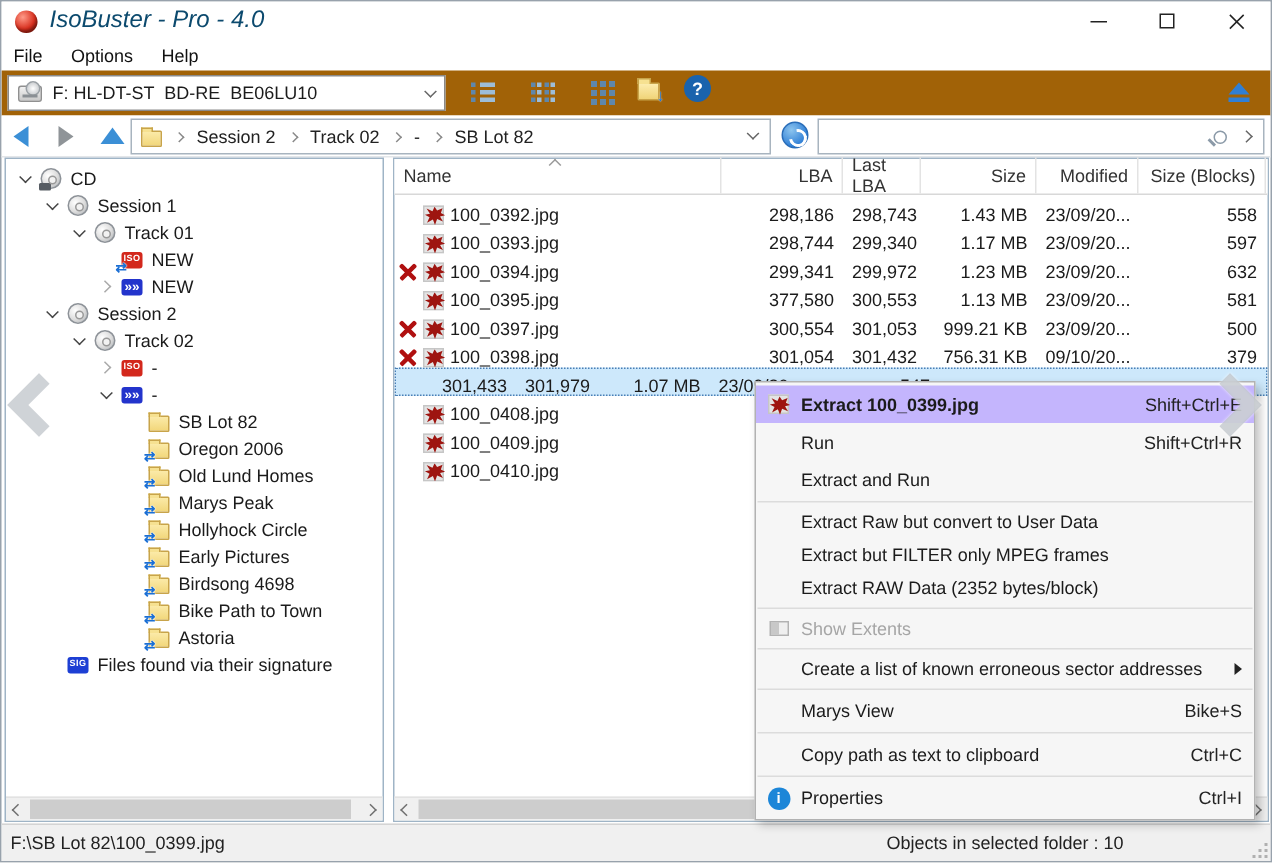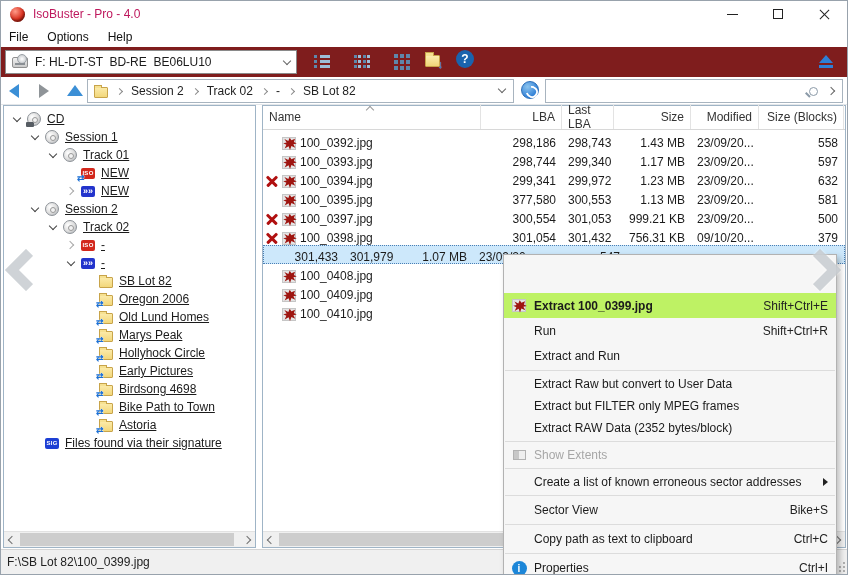--- a/index.html
+++ b/index.html
@@ -7,33 +7,33 @@
   .window{
     position:relative;width:848px;height:575px;background:#fff;
     border:1px solid #98a2ac;font-family:"Liberation Sans",sans-serif;
     font-size:12px;color:#1b1b1b;overflow:hidden;
   }
   
   .titlebar{position:absolute;left:0;top:0;right:0;height:26px;background:#fff;display:flex;align-items:center;}
   .appicon{width:15px;height:15px;border-radius:50%;margin:0 8px 0 9px;
     background:radial-gradient(circle at 35% 30%, #ff9a88, #d8301f 55%, #8c1206);
     box-shadow:inset -1px -2px 2px rgba(0,0,0,.35);}
-  .apptitle{font-size:12px;color:#be185d;}
+  .apptitle{font-size:16px;color:#0c4a6e;font-style:italic;}
   .wbtns{position:absolute;right:0;top:0;height:26px;display:flex;}
   .wbtn{width:46px;height:26px;display:flex;align-items:center;justify-content:center;color:#222;font-size:12px;}
   .wbtn .minus{width:11px;height:1px;background:#222;display:block;}
   .wbtn .maxbox{width:10px;height:10px;border:1px solid #222;display:block;}
   .wbtn .xmark{position:relative;width:11px;height:11px;display:block;}
   .wbtn .xmark::before,.wbtn .xmark::after{content:"";position:absolute;left:-1px;top:5px;width:13px;height:1px;background:#222;}
   .wbtn .xmark::before{transform:rotate(45deg);} .wbtn .xmark::after{transform:rotate(-45deg);}
   
   .menubar{position:absolute;left:0;top:26px;right:0;height:20px;background:#fff;display:flex;align-items:center;padding-left:8px;gap:0;}
   .menu-item{padding:2px 11px 2px 0;margin-right:8px;color:#111;}
   
-  .toolbar{position:absolute;left:0;top:46px;right:0;height:30px;background:#7f1d1d;display:flex;align-items:center;text-decoration:underline;}
+  .toolbar{position:absolute;left:0;top:46px;right:0;height:30px;background:#a16207;display:flex;align-items:center;text-decoration:underline;}
   .combo{position:absolute;left:4px;top:3px;width:292px;height:24px;border:1px solid #8a8a8a;background:#fff;display:flex;align-items:center;padding:0 6px;}
   .icon-drive{width:16px;height:11px;border:1px solid #909090;border-radius:2px;background:linear-gradient(#f2f2f2,#c9c9c9);position:relative;margin-right:7px;flex:0 0 16px;}
   .icon-drive::after{content:"";position:absolute;left:2px;bottom:2px;width:10px;height:2px;background:#8a8f94;}
   .icon-drive::before{content:"";position:absolute;left:4px;top:-4px;width:8px;height:8px;border-radius:50%;background:radial-gradient(#fff,#b9bdc1);border:1px solid #9aa0a5;}
   .combo .ctext{flex:1;white-space:pre;overflow:hidden;}
   .chev{display:inline-block;width:6px;height:6px;border-right:1.4px solid #666;border-bottom:1.4px solid #666;}
   .chev.down{transform:rotate(45deg);margin-top:-3px;}
   .chev.right{transform:rotate(-45deg);}
   .viewbtns{position:absolute;left:312px;top:5px;display:flex;gap:22px;}
   .vi{position:relative;width:18px;height:16px;display:inline-block;}
@@ -71,21 +71,21 @@
   
   .pane{position:absolute;top:104px;bottom:26px;background:#fff;border:1px solid #9fb4c6;}
   .pane-left{left:2px;width:253px;}
   .pane-right{left:261px;right:1px;}
   
   .tree{position:absolute;left:0;top:0;right:0;bottom:16px;overflow:hidden;padding-top:4px;}
   .trow{height:18px;display:flex;align-items:center;white-space:nowrap;}
   .exp{width:10px;height:10px;flex:0 0 10px;margin-right:5px;position:relative;}
   .exp.expanded::after{content:"";position:absolute;left:2px;top:1px;width:5px;height:5px;border-right:1.5px solid #444;border-bottom:1.5px solid #444;transform:rotate(45deg);}
   .exp.collapsed::after{content:"";position:absolute;left:1px;top:2px;width:5px;height:5px;border-right:1.5px solid #a9a9a9;border-bottom:1.5px solid #a9a9a9;transform:rotate(-45deg);}
-  .tlabel{margin-left:6px;text-decoration:underline;}
+  .tlabel{margin-left:6px;}
   .ficon{position:relative;display:inline-flex;align-items:center;justify-content:center;flex:0 0 auto;}
   .icon-disc{width:14px;height:14px;border-radius:50%;background:radial-gradient(circle at 35% 35%,#fff,#dcdcdc 55%,#a3a8ad);border:1px solid #8d9298;}
   .icon-disc::after{content:"";position:absolute;left:4px;top:4px;width:4px;height:4px;border-radius:50%;background:#f2f2f2;border:1px solid #999;}
   .icon-disc.cd-root::before{content:"";position:absolute;left:-2px;bottom:-2px;width:8px;height:5px;background:#565c63;border-radius:1px;}
   .sqicon{width:14px;height:11px;border-radius:2px;color:#fff;font-weight:bold;display:inline-flex;align-items:center;justify-content:center;}
   .icon-iso{background:#d3281c;font-size:6px;letter-spacing:.3px;}
   .icon-udf{background:#2334cc;font-size:9px;line-height:9px;}
   .icon-sig{background:#1d3fd4;font-size:6px;letter-spacing:.3px;}
   .sync{position:absolute;left:-4px;bottom:-4px;color:#1b6fd4;font-size:9px;font-weight:bold;text-shadow:0 0 1px #fff,0 0 1px #fff;font-style:normal;}
   .icon-jpg{width:14px;height:13px;background:#e4e4e4;border:1px solid #c6c6c6;}
@@ -122,21 +122,21 @@
   .bigchev.left{left:10px;top:254px;transform:rotate(45deg);z-index:6;}
   .bigchev.right{right:12px;top:254px;transform:rotate(225deg);z-index:40;}
   
   .cmenu{position:absolute;left:502px;top:253px;width:334px;background:#f6f6f6;border:1px solid #b2b2b2;
     box-shadow:3px 3px 6px rgba(0,0,0,.25);z-index:30;padding:2px 0;}
   .mi{display:flex;align-items:center;position:relative;padding-right:8px;}
   .mi .gutter{width:30px;flex:0 0 30px;display:flex;align-items:center;justify-content:center;}
   .mi .mlabel{flex:1;white-space:nowrap;overflow:hidden;}
   .mi .msc{margin-left:12px;color:#222;}
   .mi.h25{height:25px;} .mi.h22{height:22px;} .mi.h24{height:24px;}
-  .mi.hi{background:#bef264;margin-top:36px;}
+  .mi.hi{background:#c4b5fd;}
   .mi.bold .mlabel{font-weight:bold;}
   .mi.disabled .mlabel,.mi.disabled .msc{color:#a6a6a6;}
   .msep{height:1px;background:#dcdcdc;margin:2px 1px;}
   .subarrow{position:absolute;right:8px;top:50%;margin-top:-4px;width:0;height:0;border-top:4px solid transparent;border-bottom:4px solid transparent;border-left:5px solid #222;}
   
   .statusbar{position:absolute;left:0;right:0;bottom:0;height:25px;background:#f0f0f0;border-top:1px solid #d4d4d4;display:flex;align-items:center;}
   .st-path{position:absolute;left:6px;top:5px;color:#222;}
   .st-objects{position:absolute;left:590px;top:5px;color:#222;}
   .grip{position:absolute;right:2px;bottom:2px;width:10px;height:10px;}
   .grip::after{content:"";position:absolute;right:0;bottom:0;width:2px;height:2px;background:#b0b0b0;
@@ -524,21 +524,21 @@
       </div>
       <div class="msep"></div>
       <div class="mi h22   ">
         <span class="gutter"></span>
         <span class="mlabel">Create a list of known erroneous sector addresses</span>
         <span class="subarrow"></span>
       </div>
       <div class="msep"></div>
       <div class="mi h24   ">
         <span class="gutter"></span>
-        <span class="mlabel">Sector View</span>
+        <span class="mlabel">Marys View</span>
         <span class="msc">Bike+S</span>
       </div>
       <div class="msep"></div>
       <div class="mi h24   ">
         <span class="gutter"></span>
         <span class="mlabel">Copy path as text to clipboard</span>
         <span class="msc">Ctrl+C</span>
       </div>
       <div class="msep"></div>
       <div class="mi h24   ">

